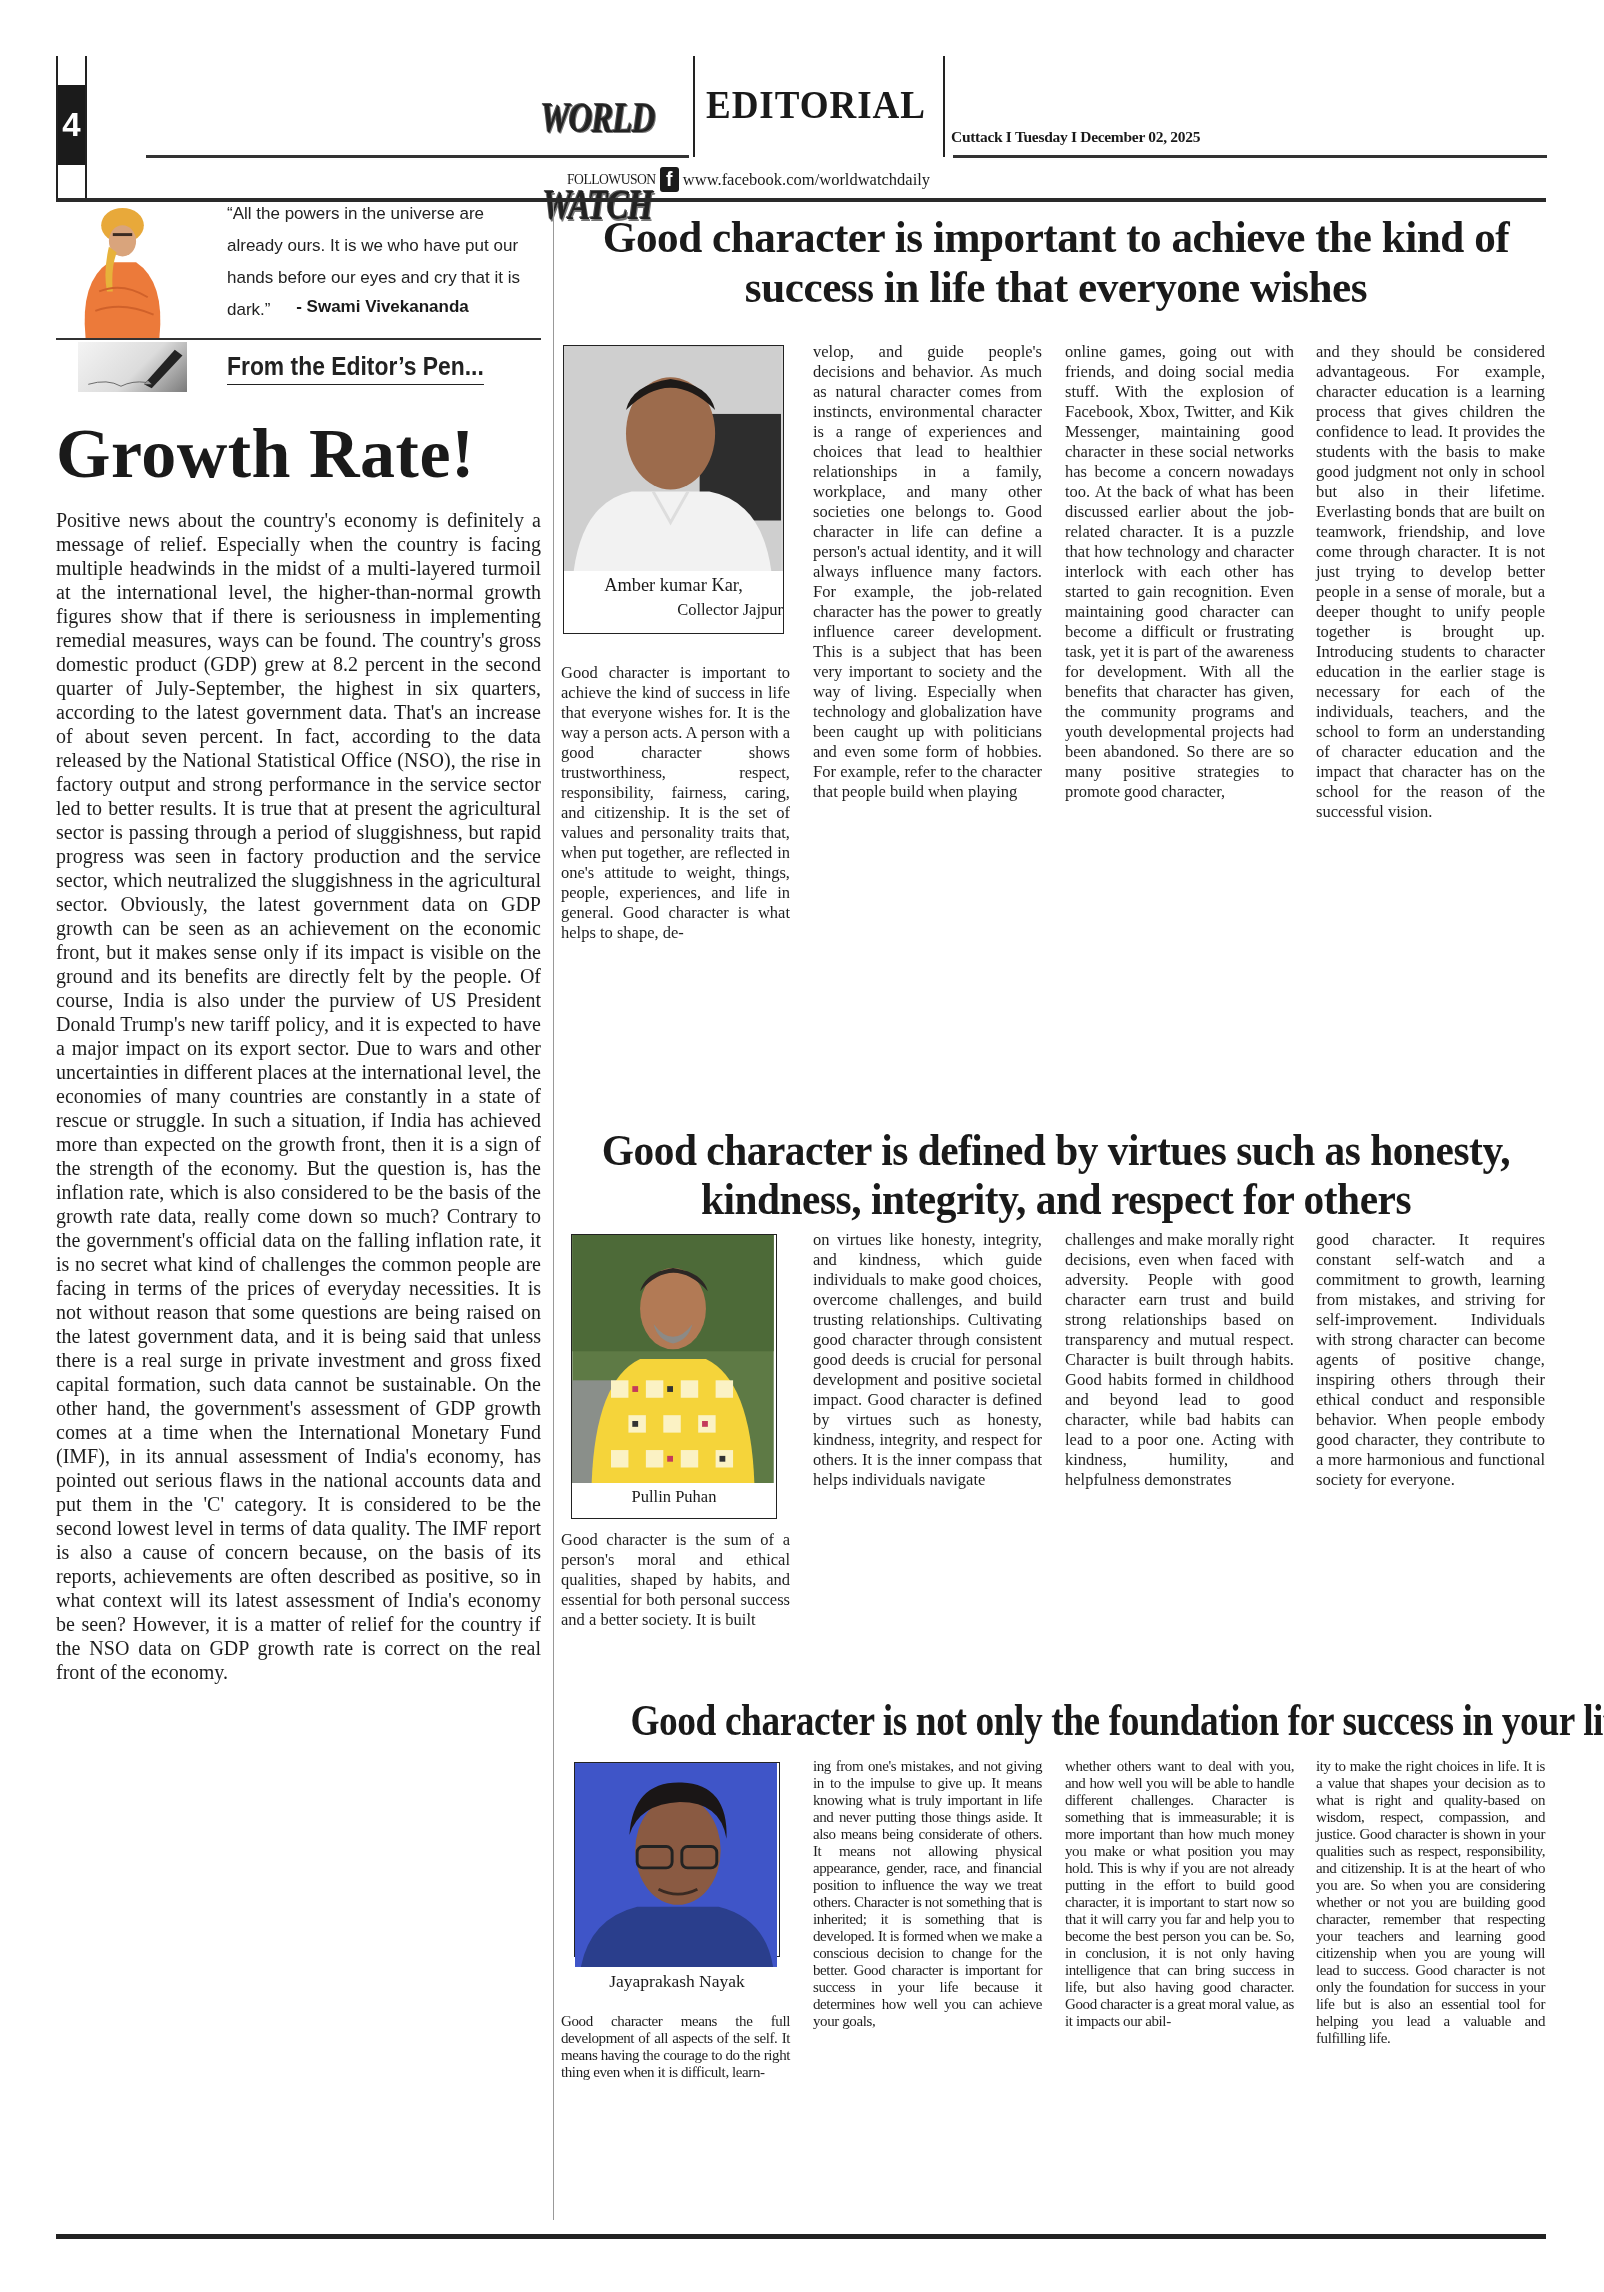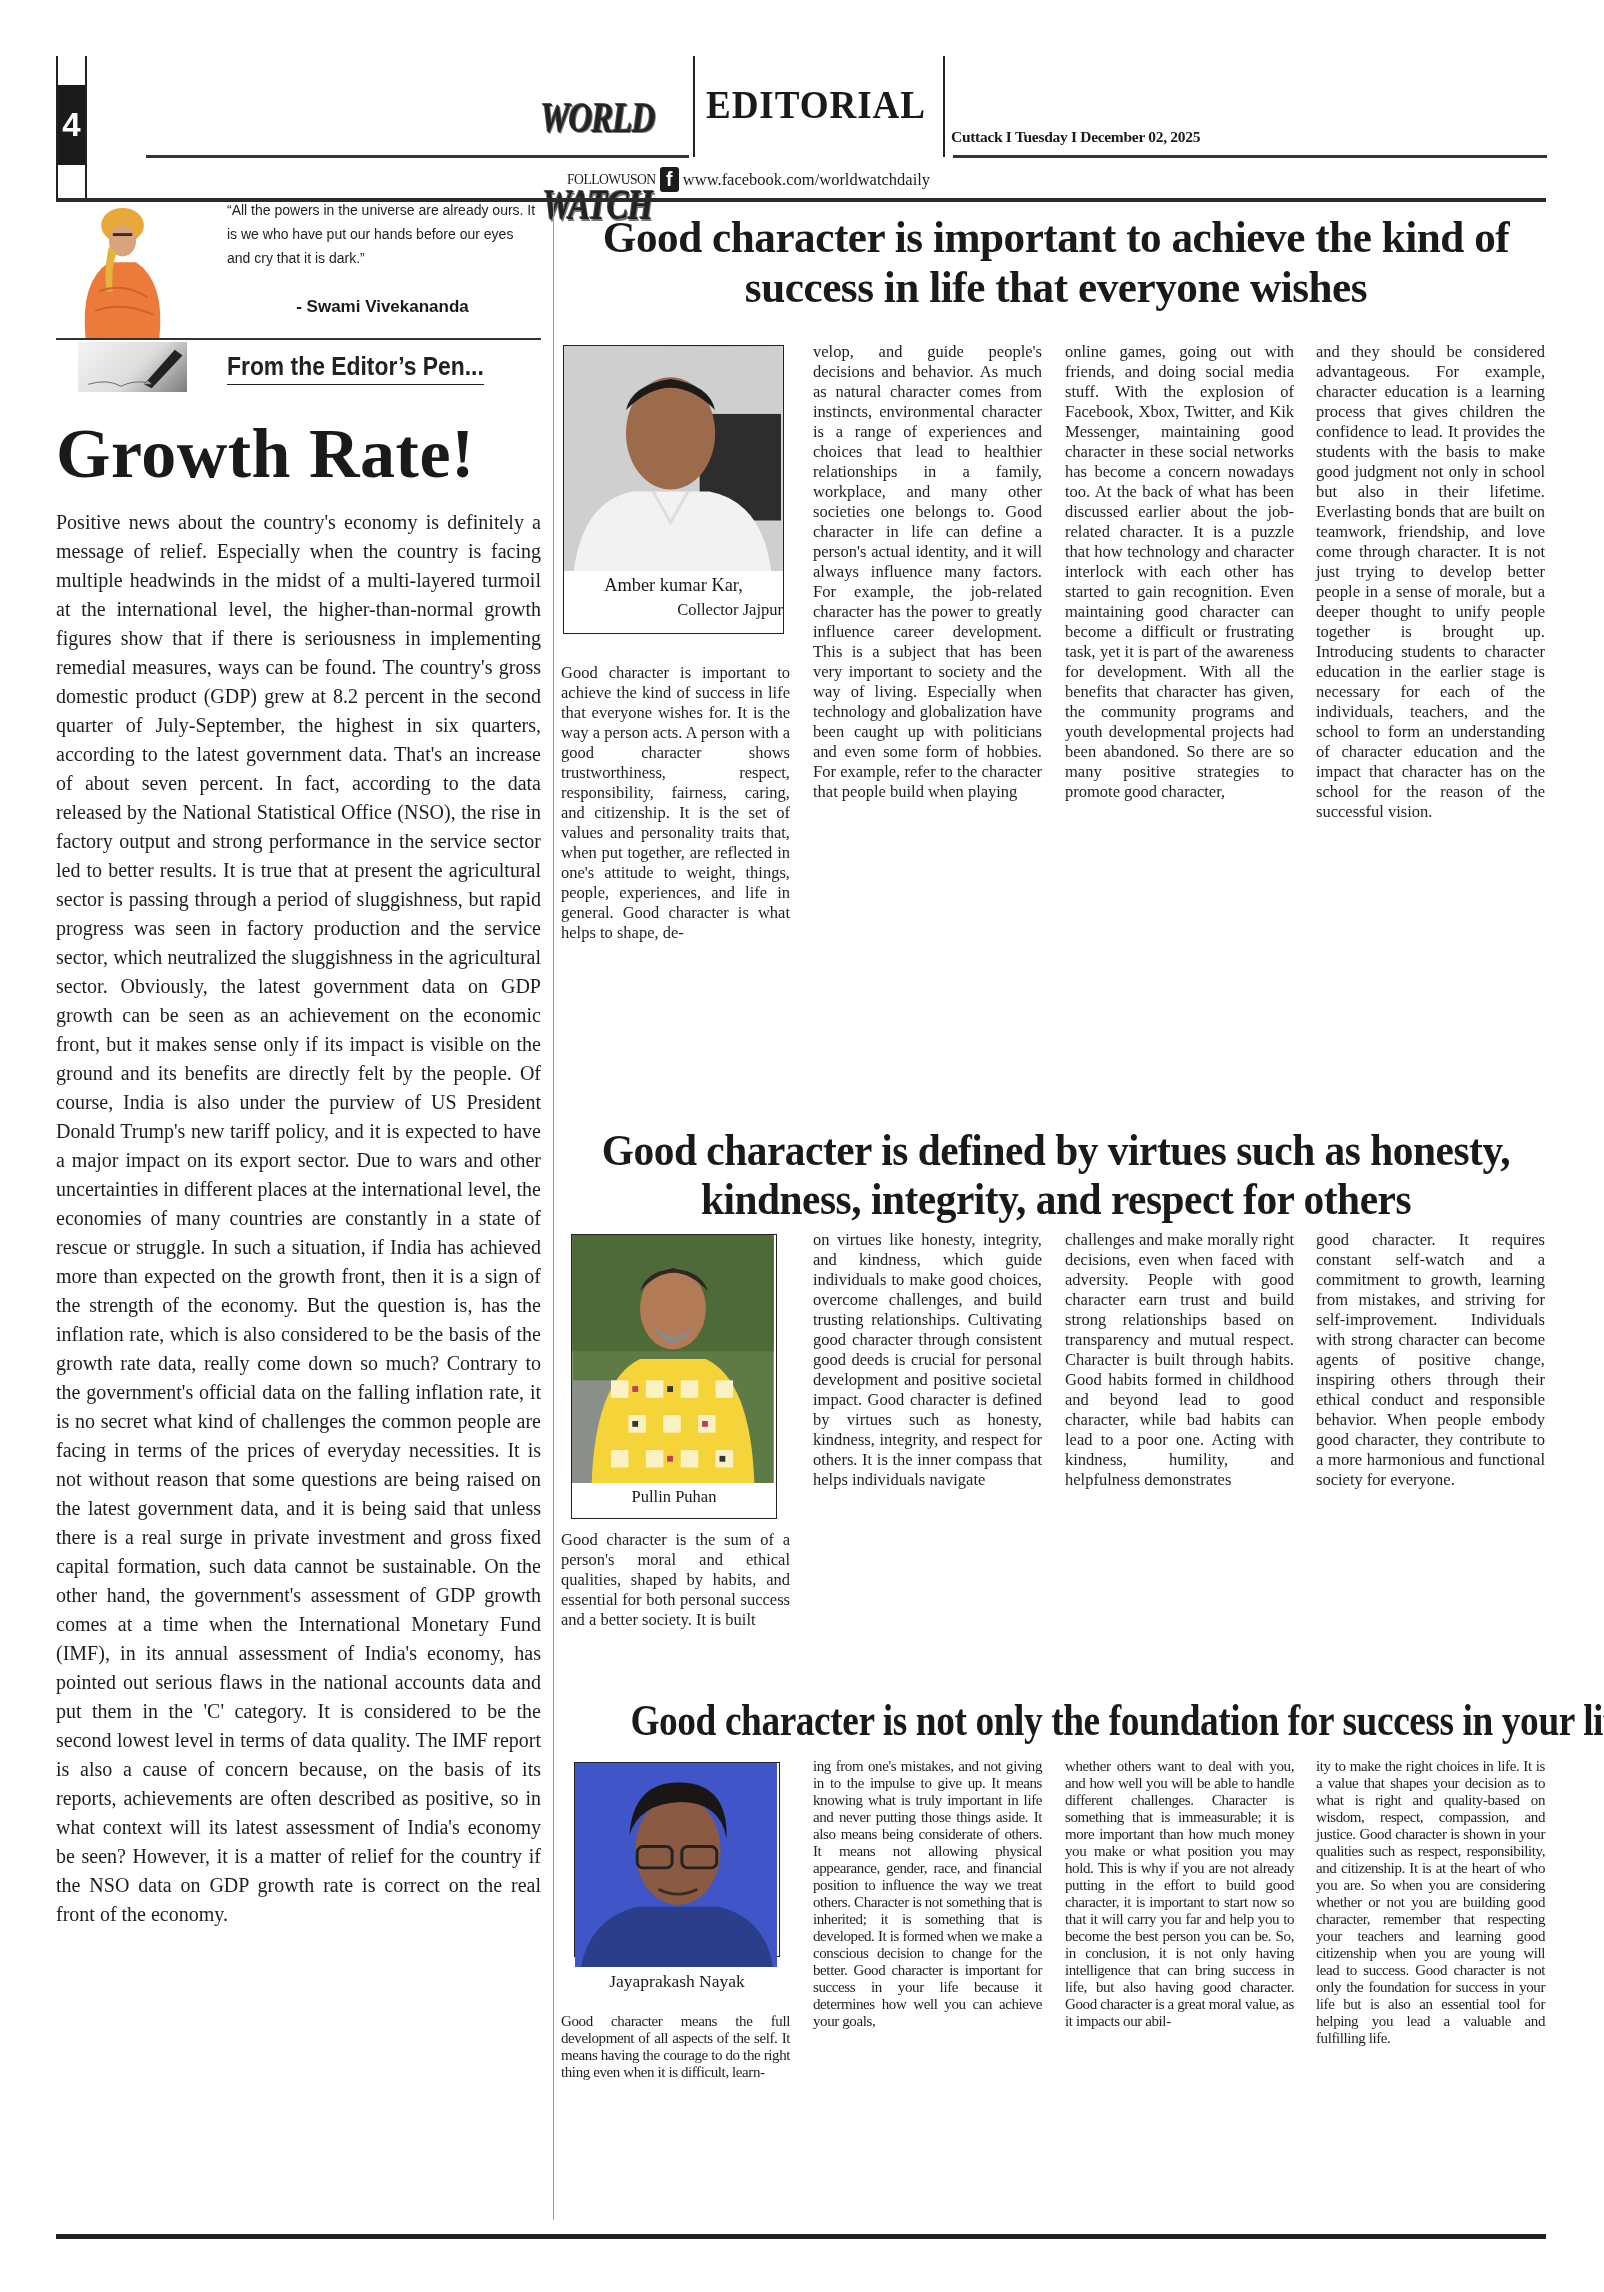--- a/index.html
+++ b/index.html
@@ -13,29 +13,29 @@
   .hline { background: #333; }
   .logo { left: 510px; top: 83px; width: 175px; height: 70px; font-family: "Liberation Serif", serif; font-weight: bold; font-style: italic; font-size: 33px; line-height: 70px; text-align: center; color: #222; letter-spacing: -1px; text-shadow: 1px 1px 0 #777, -1px -1px 0 #555; transform: scaleY(1.25); }
   .editorial { left: 706px; top: 82px; font-family: "Liberation Serif", serif; font-weight: bold; font-size: 39px; letter-spacing: 1px; transform: scaleX(0.95); transform-origin: left; }
   .dateline { left: 951px; top: 128px; font-family: "Liberation Serif", serif; font-weight: bold; font-size: 15.5px; letter-spacing: -0.3px; }
   .follow { left: 567px; top: 167px; height: 25px; display: flex; align-items: center; gap: 3.9px; font-family: "Liberation Serif", serif; font-size: 16.5px; }
   .follow .follow-label { font-size: 13.6px; letter-spacing: -0.5px; }
   .fb-icon { width: 19.4px; height: 25px; background: #1b1b1b; color: #fff; font-family: "Liberation Sans", sans-serif; font-weight: bold; font-size: 19.4px; line-height: 25px; text-align: center; border-radius: 2.9px; }
 
   
   .monk { left: 70px; top: 204px; width: 105px; height: 134px; }
-  .quote-text { left: 227px; top: 198px; width: 311px; font-family: "Liberation Sans", sans-serif; font-size: 14px; line-height: 24px; color: #222; }
+  .quote-text { left: 227px; top: 198px; width: 311px; font-family: "Liberation Sans", sans-serif; font-size: 17px; line-height: 32px; color: #222; }
   .quote-author { left: 227px; top: 297px; width: 311px; text-align: center; font-family: "Liberation Sans", sans-serif; font-weight: bold; font-size: 17px; }
 
   .pen-img { left: 78px; top: 342px; width: 109px; height: 50px; background: linear-gradient(135deg, #f4f4f4 0%, #dcdcdc 55%, #7a7a7a 100%); }
   .editor-pen { left: 227px; top: 351px; font-family: "Liberation Sans", sans-serif; font-weight: bold; font-size: 26px; color: #222; border-bottom: 1.9px solid #222; padding-bottom: 1.9px; transform: scaleX(0.88); transform-origin: left; white-space: nowrap; }
 
   .growth-title { left: 56px; top: 413px; width: 485px; font-family: "Liberation Serif", serif; font-weight: bold; font-size: 70px; line-height: 82px; letter-spacing: 0.5px; }
 
-  .editorial-body { left: 56px; top: 508px; width: 485px; font-size: 20px; line-height: 29px; text-align: justify; hyphens: manual; color: #1e1e1e; }
+  .editorial-body { left: 56px; top: 508px; width: 485px; font-size: 20px; line-height: 24px; text-align: justify; hyphens: manual; color: #1e1e1e; }
 
   
   .headline { font-family: "Liberation Serif", serif; font-weight: bold; color: #1a1a1a; text-align: center; letter-spacing: -0.5px; }
   .col { font-size: 16.5px; line-height: 20px; text-align: justify; color: #1e1e1e; }
   .col-small { font-size: 15px; line-height: 17px; letter-spacing: -0.4px; }
 
   .photo-box { border: 1.9px solid #222; background: #fff; box-sizing: border-box; }
   .photo { position: absolute; left: 0; top: 0; right: 0; overflow: hidden; }
   .caption-name { position: absolute; left: 0; right: 0; text-align: center; font-weight: normal; font-size: 18.4px; }
   .caption-role { position: absolute; left: 0; right: 0; text-align: right; font-size: 16.5px; }

